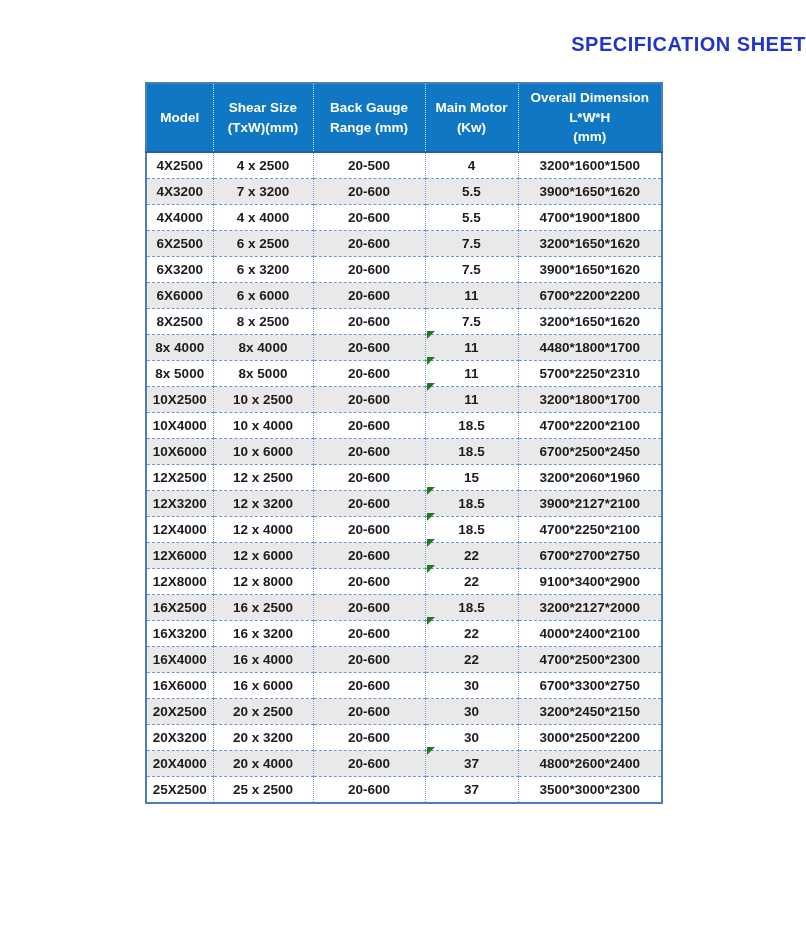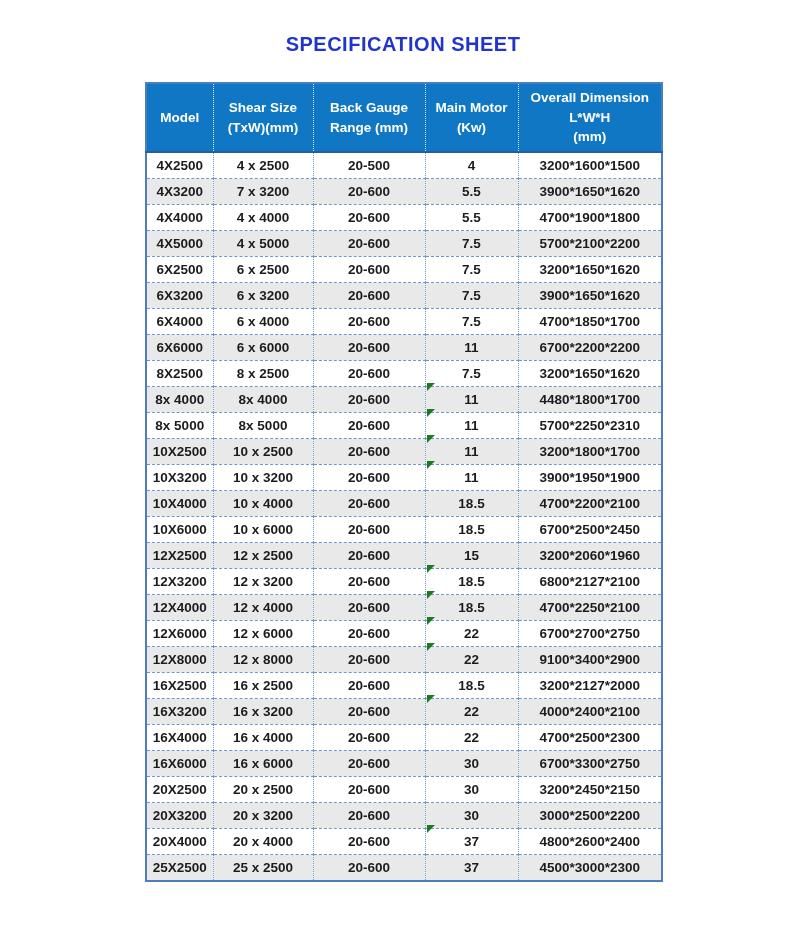--- a/index.html
+++ b/index.html
@@ -13,21 +13,21 @@
     --text_color:#1c1c1c;
     --flag_green:#1e7a1e;
   }
   html,body{margin:0;padding:0;background:#ffffff;}
   .page{
     position:relative;width:806px;height:952px;background:#ffffff;overflow:hidden;
     font-family:"Liberation Sans", sans-serif;
   }
   .sheet-title{
     position:absolute;top:33px;left:0;width:100%;margin:0;
-    text-align:center;font-size:20px;font-weight:bold;letter-spacing:0.5px;
+    text-align:right;font-size:20px;font-weight:bold;letter-spacing:0.5px;
     color:var(--title_color);
   }
   table.spec{
     position:absolute;left:145px;top:82px;width:516px;
     border-collapse:collapse;table-layout:fixed;
     border:2px solid var(--border_outer);
     font-family:"Liberation Sans", sans-serif;
   }
   table.spec th{
     background:var(--header_bg);color:var(--header_text);
@@ -96,48 +96,34 @@
       <td><span class="cv">3900*1650*1620</span></td>
     </tr>
         <tr>
       <td><span class="cv">4X4000</span></td>
       <td><span class="cv">4 x 4000</span></td>
       <td><span class="cv">20-600</span></td>
       <td><span class="cv">5.5</span></td>
       <td><span class="cv">4700*1900*1800</span></td>
     </tr>
         <tr>
-      <td><span class="cv">4X5000</span></td>
-      <td><span class="cv">4 x 5000</span></td>
-      <td><span class="cv">20-600</span></td>
-      <td><span class="cv">7.5</span></td>
-      <td><span class="cv">5700*2100*2200</span></td>
-    </tr>
-        <tr>
       <td><span class="cv">6X2500</span></td>
       <td><span class="cv">6 x 2500</span></td>
       <td><span class="cv">20-600</span></td>
       <td><span class="cv">7.5</span></td>
       <td><span class="cv">3200*1650*1620</span></td>
     </tr>
         <tr>
       <td><span class="cv">6X3200</span></td>
       <td><span class="cv">6 x 3200</span></td>
       <td><span class="cv">20-600</span></td>
       <td><span class="cv">7.5</span></td>
       <td><span class="cv">3900*1650*1620</span></td>
     </tr>
         <tr>
-      <td><span class="cv">6X4000</span></td>
-      <td><span class="cv">6 x 4000</span></td>
-      <td><span class="cv">20-600</span></td>
-      <td><span class="cv">7.5</span></td>
-      <td><span class="cv">4700*1850*1700</span></td>
-    </tr>
-        <tr>
       <td><span class="cv">6X6000</span></td>
       <td><span class="cv">6 x 6000</span></td>
       <td><span class="cv">20-600</span></td>
       <td><span class="cv">11</span></td>
       <td><span class="cv">6700*2200*2200</span></td>
     </tr>
         <tr>
       <td><span class="cv">8X2500</span></td>
       <td><span class="cv">8 x 2500</span></td>
       <td><span class="cv">20-600</span></td>
@@ -159,27 +145,20 @@
       <td><span class="cv">5700*2250*2310</span></td>
     </tr>
         <tr>
       <td><span class="cv">10X2500</span></td>
       <td><span class="cv">10 x 2500</span></td>
       <td><span class="cv">20-600</span></td>
       <td class="flagged"><span class="flag"></span><span class="cv">11</span></td>
       <td><span class="cv">3200*1800*1700</span></td>
     </tr>
         <tr>
-      <td><span class="cv">10X3200</span></td>
-      <td><span class="cv">10 x 3200</span></td>
-      <td><span class="cv">20-600</span></td>
-      <td class="flagged"><span class="flag"></span><span class="cv">11</span></td>
-      <td><span class="cv">3900*1950*1900</span></td>
-    </tr>
-        <tr>
       <td><span class="cv">10X4000</span></td>
       <td><span class="cv">10 x 4000</span></td>
       <td><span class="cv">20-600</span></td>
       <td><span class="cv">18.5</span></td>
       <td><span class="cv">4700*2200*2100</span></td>
     </tr>
         <tr>
       <td><span class="cv">10X6000</span></td>
       <td><span class="cv">10 x 6000</span></td>
       <td><span class="cv">20-600</span></td>
@@ -191,21 +170,21 @@
       <td><span class="cv">12 x 2500</span></td>
       <td><span class="cv">20-600</span></td>
       <td><span class="cv">15</span></td>
       <td><span class="cv">3200*2060*1960</span></td>
     </tr>
         <tr>
       <td><span class="cv">12X3200</span></td>
       <td><span class="cv">12 x 3200</span></td>
       <td><span class="cv">20-600</span></td>
       <td class="flagged"><span class="flag"></span><span class="cv">18.5</span></td>
-      <td><span class="cv">6800*2127*2100</span></td>
+      <td><span class="cv">3900*2127*2100</span></td>
     </tr>
         <tr>
       <td><span class="cv">12X4000</span></td>
       <td><span class="cv">12 x 4000</span></td>
       <td><span class="cv">20-600</span></td>
       <td class="flagged"><span class="flag"></span><span class="cv">18.5</span></td>
       <td><span class="cv">4700*2250*2100</span></td>
     </tr>
         <tr>
       <td><span class="cv">12X6000</span></td>
@@ -268,18 +247,18 @@
       <td><span class="cv">20 x 4000</span></td>
       <td><span class="cv">20-600</span></td>
       <td class="flagged"><span class="flag"></span><span class="cv">37</span></td>
       <td><span class="cv">4800*2600*2400</span></td>
     </tr>
         <tr>
       <td><span class="cv">25X2500</span></td>
       <td><span class="cv">25 x 2500</span></td>
       <td><span class="cv">20-600</span></td>
       <td><span class="cv">37</span></td>
-      <td><span class="cv">4500*3000*2300</span></td>
+      <td><span class="cv">3500*3000*2300</span></td>
     </tr>
       </tbody>
   </table>
 
 </div>
 
 </body></html>

